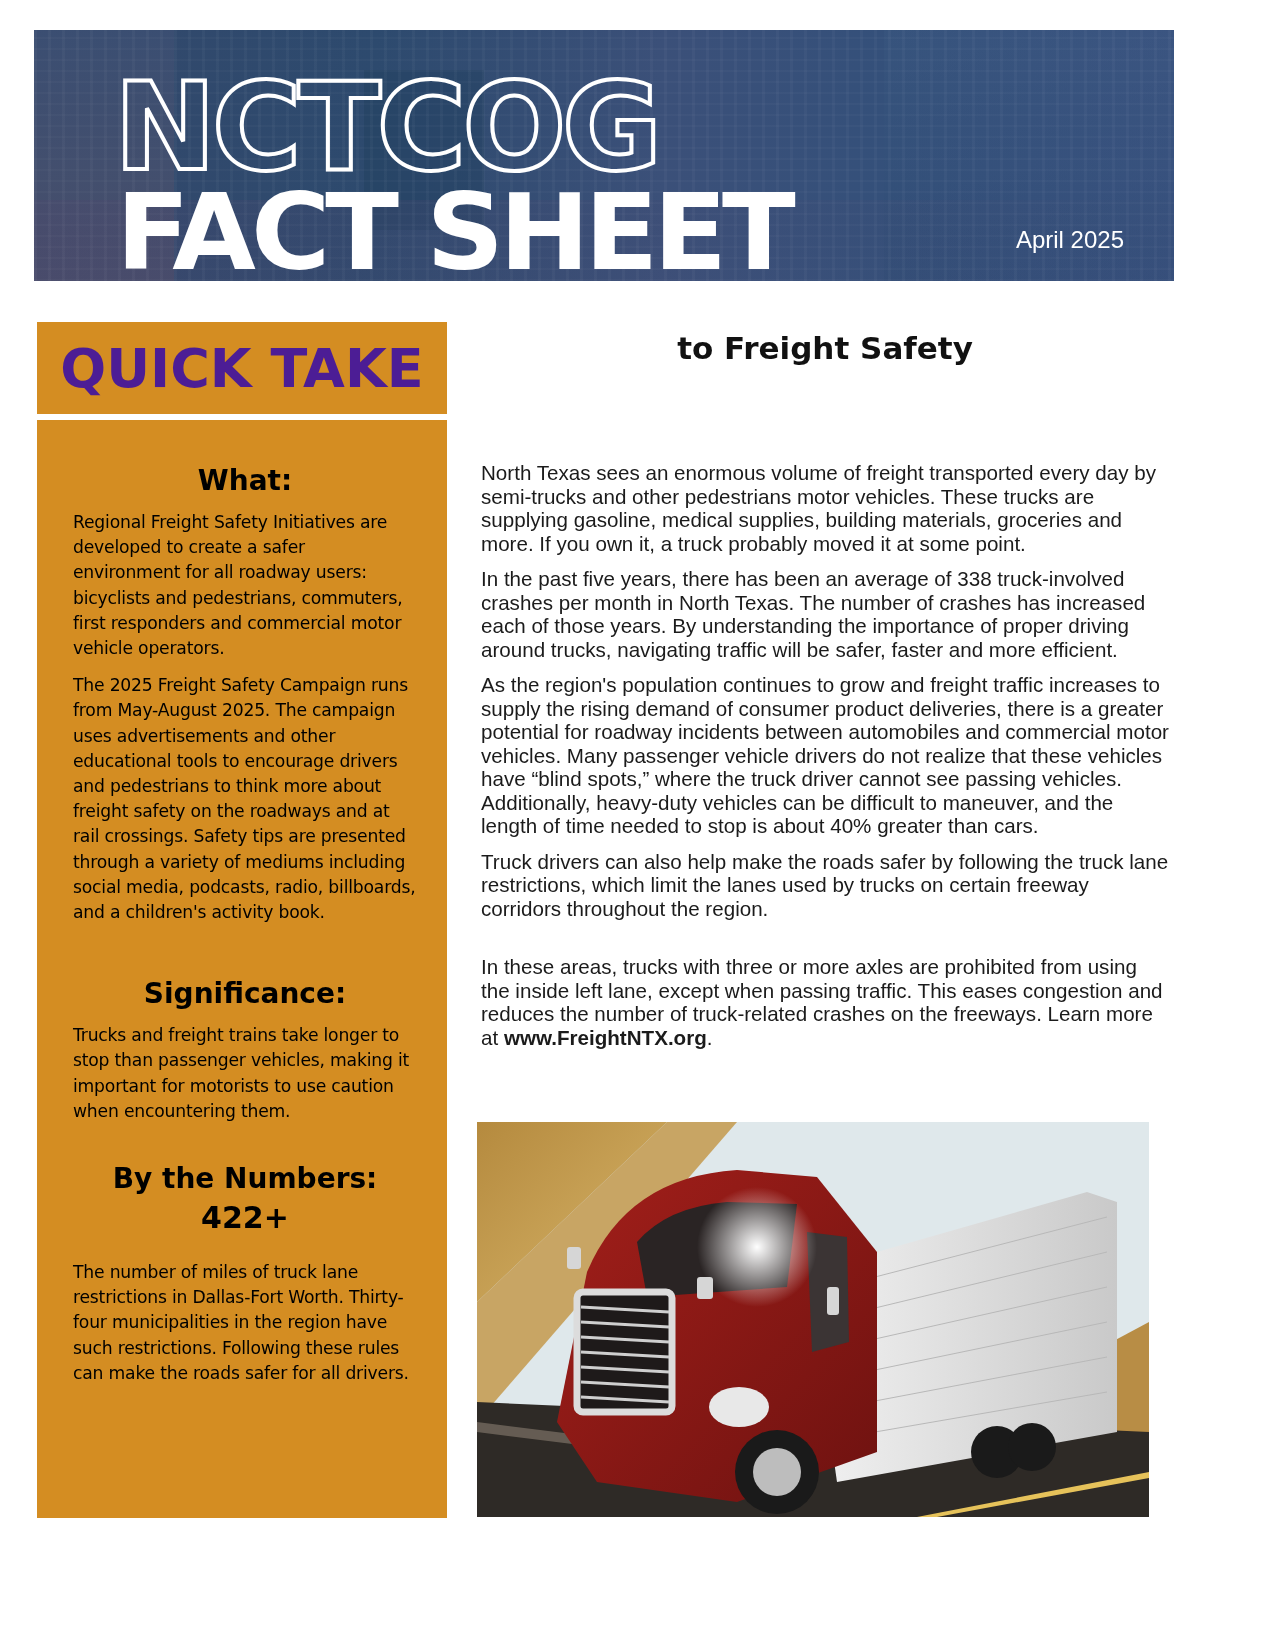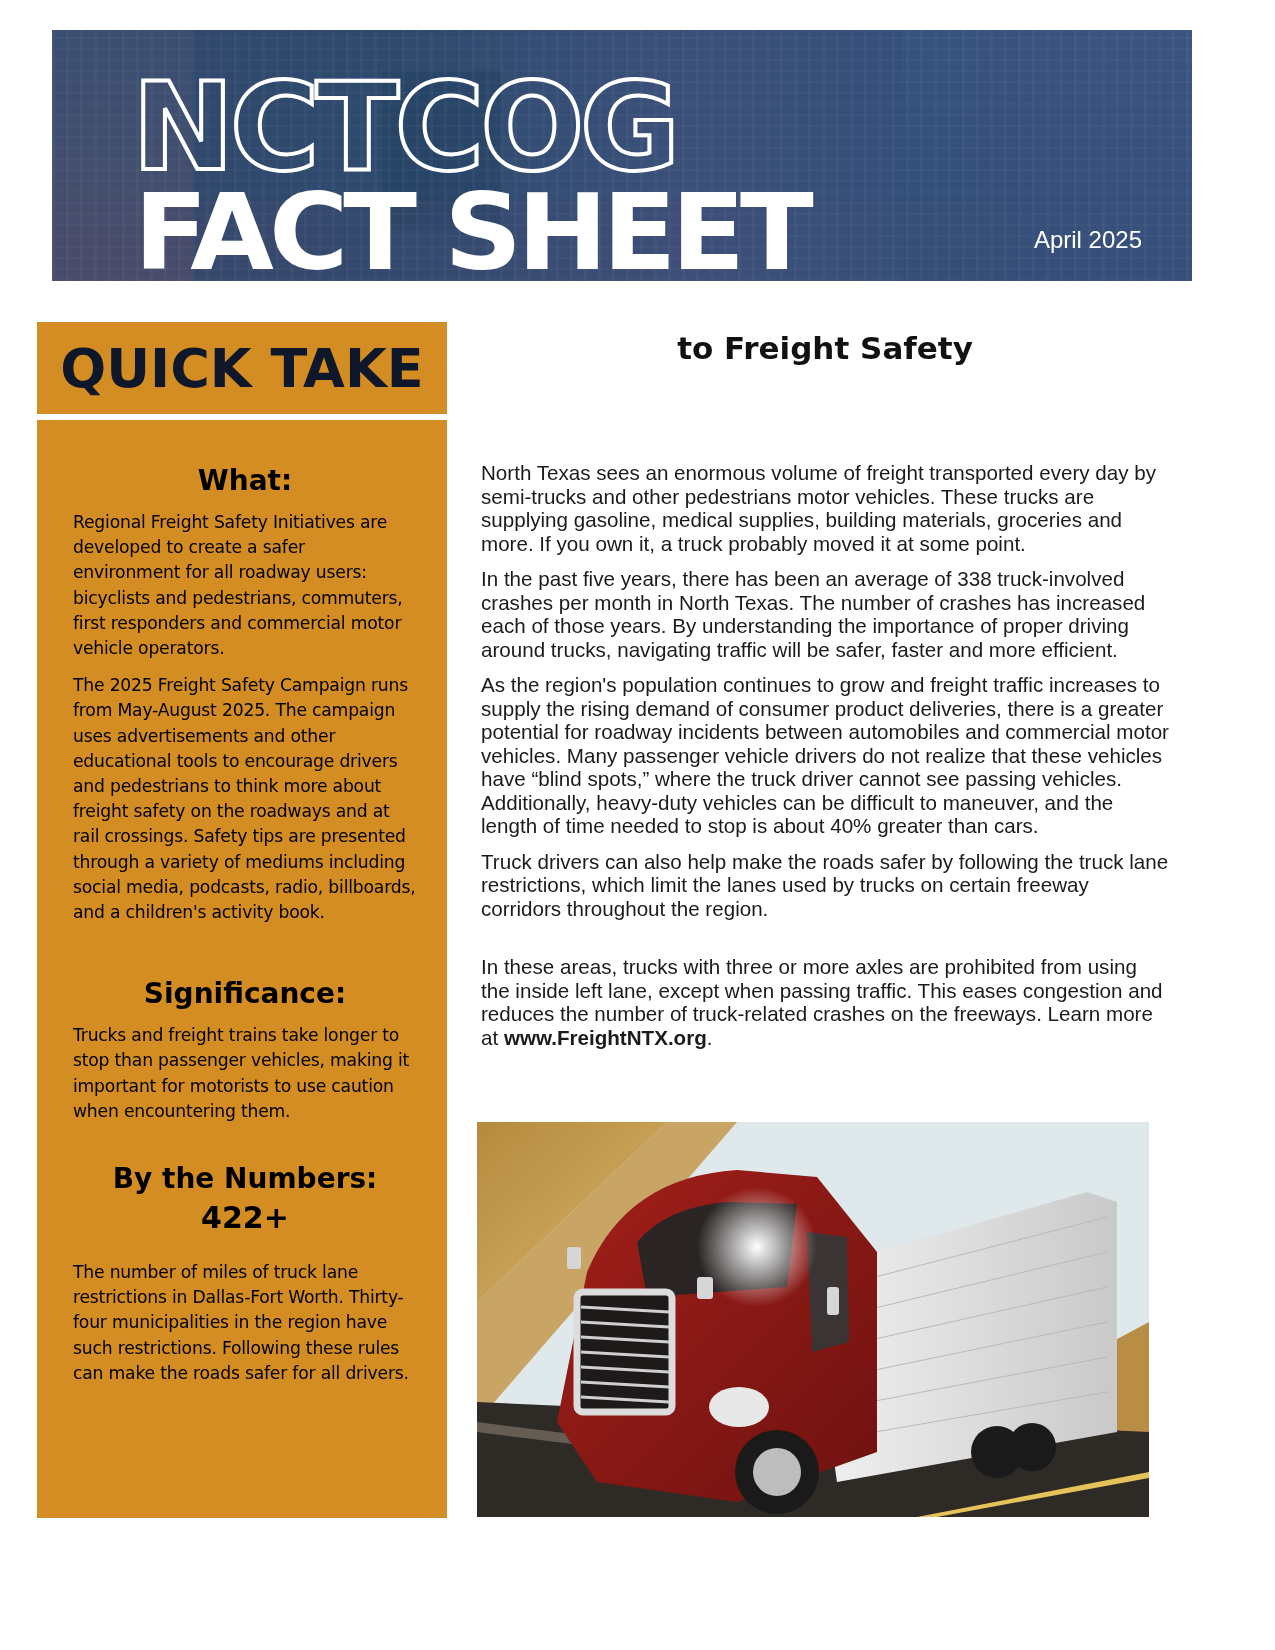--- a/index.html
+++ b/index.html
@@ -1,21 +1,21 @@
 <!DOCTYPE html>
 <html><head>
 <meta charset="utf-8">
 <style>
   * { box-sizing: border-box; margin: 0; padding: 0; }
   html, body { width: 1275px; height: 1650px; background: #ffffff; overflow: hidden; }
   body { position: relative; font-family: "DejaVu Sans", sans-serif; color: #1a1a1a; }
 
   
   .banner {
-    position: absolute; left: 52px; top: 30px; width: 1140px; height: 251px;
+    position: absolute; left: 34px; top: 30px; width: 1140px; height: 251px;
     background: linear-gradient(90deg, #33486b 0%, #2d4a6e 30%, #3b5079 55%, #34507a 75%, #3a5280 100%);
     overflow: hidden;
   }
   .banner .tex {
     position: absolute; inset: 0;
     background:
       repeating-linear-gradient(90deg, rgba(255,255,255,0.03) 0 3px, transparent 3px 14px),
       repeating-linear-gradient(0deg, rgba(255,255,255,0.025) 0 2px, transparent 2px 11px);
   }
   .banner .city-l { position: absolute; left: 0; top: 0; width: 140px; height: 251px;
@@ -44,21 +44,21 @@
     font-family: "Liberation Sans", sans-serif; font-size: 24px; color: #ffffff;
   }
 
   
   .qt-head {
     position: absolute; left: 37px; top: 322px; width: 410px; height: 92px;
     background: #d48d22; display: flex; align-items: center; justify-content: center;
   }
   .qt-head span {
     font-family: "DejaVu Sans", sans-serif; font-weight: bold; font-size: 54px;
-    color: #0f172a; letter-spacing: 0px;
+    color: #4c1d95; letter-spacing: 0px;
   }
   .qt-body {
     position: absolute; left: 37px; top: 420px; width: 410px; height: 1098px;
     background: #d48d22; color: #000000;
     padding: 44px 30px 0 36px;
   }
   .qt-h {
     text-align: center; font-family: "DejaVu Sans", sans-serif; font-weight: bold;
     font-size: 28px; line-height: 34px;
   }

